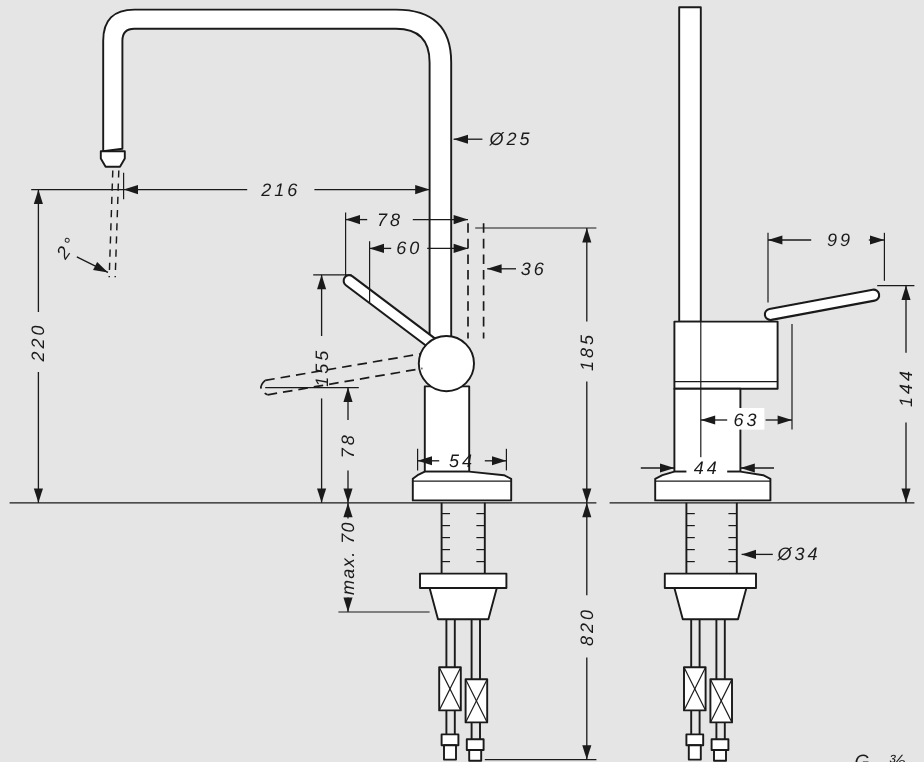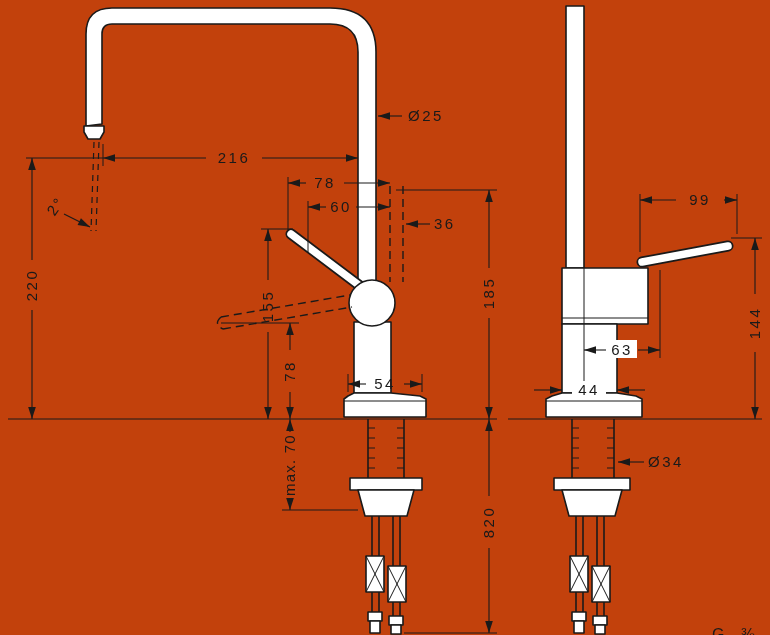--- a/index.html
+++ b/index.html
@@ -1,16 +1,16 @@
 <!DOCTYPE html>
 <html><head>
 <meta charset="utf-8">
 <style>
   html,body { margin:0; padding:0; background:#ffffff; }
-  .stage { width:770px; height:635px; position:relative; background:#c2410c; overflow:hidden; }
+  .stage { width:770px; height:635px; position:relative; background:#e5e5e5; overflow:hidden;font-style:italic; }
   svg { display:block; }
   .shape   { fill:#ffffff; stroke:#1a1a1a; stroke-width:1.6; stroke-linejoin:round; }
   .ln      { stroke:#1a1a1a; stroke-width:1.6; fill:none; }
   .thin    { stroke:#1a1a1a; stroke-width:1; fill:none; }
   .dash-h  { stroke:#1a1a1a; stroke-width:1.4; fill:none; stroke-dasharray:8 5; }
   .dash-s  { stroke:#1a1a1a; stroke-width:1.2; fill:none; stroke-dasharray:6 5; }
   .dim     { stroke:#1a1a1a; stroke-width:1.1; fill:none; }
   .bar-outer { stroke:#1a1a1a; stroke-width:11; stroke-linecap:round; fill:none; }
   .bar-inner { stroke:#ffffff; stroke-width:7.5; stroke-linecap:round; fill:none; }
   .dim-label { font-family:"Liberation Sans","DejaVu Sans",sans-serif; font-size:15px;

